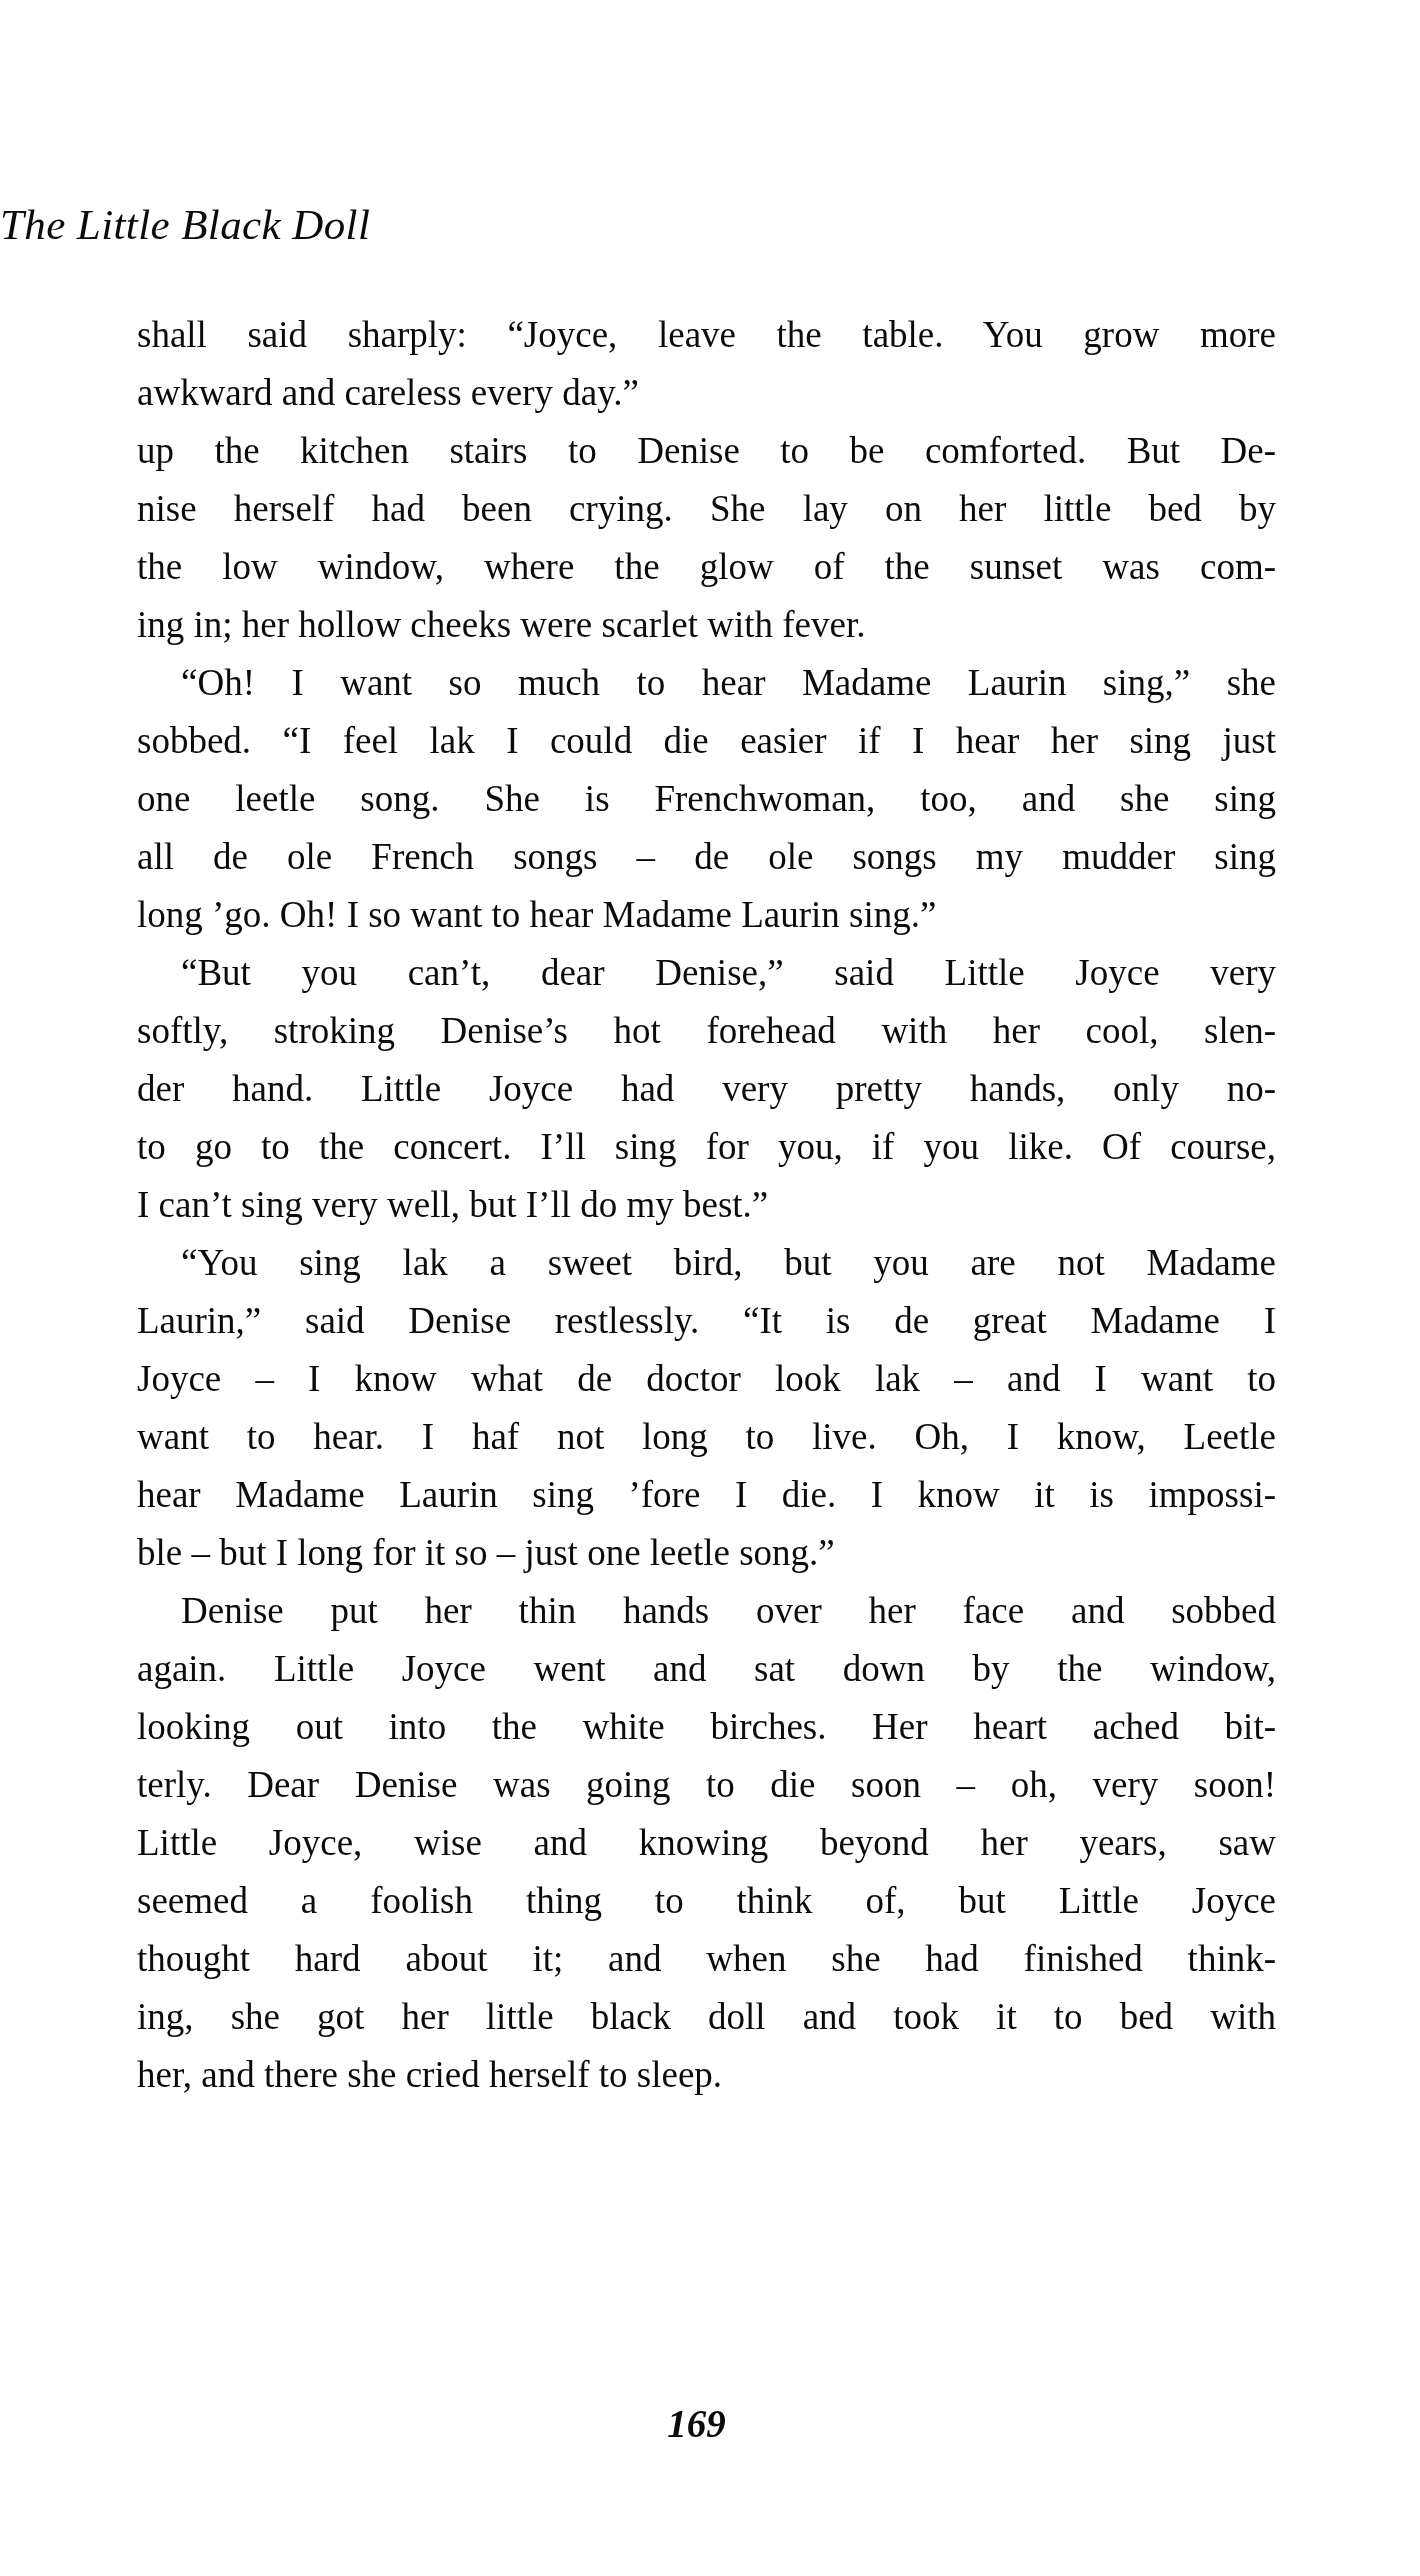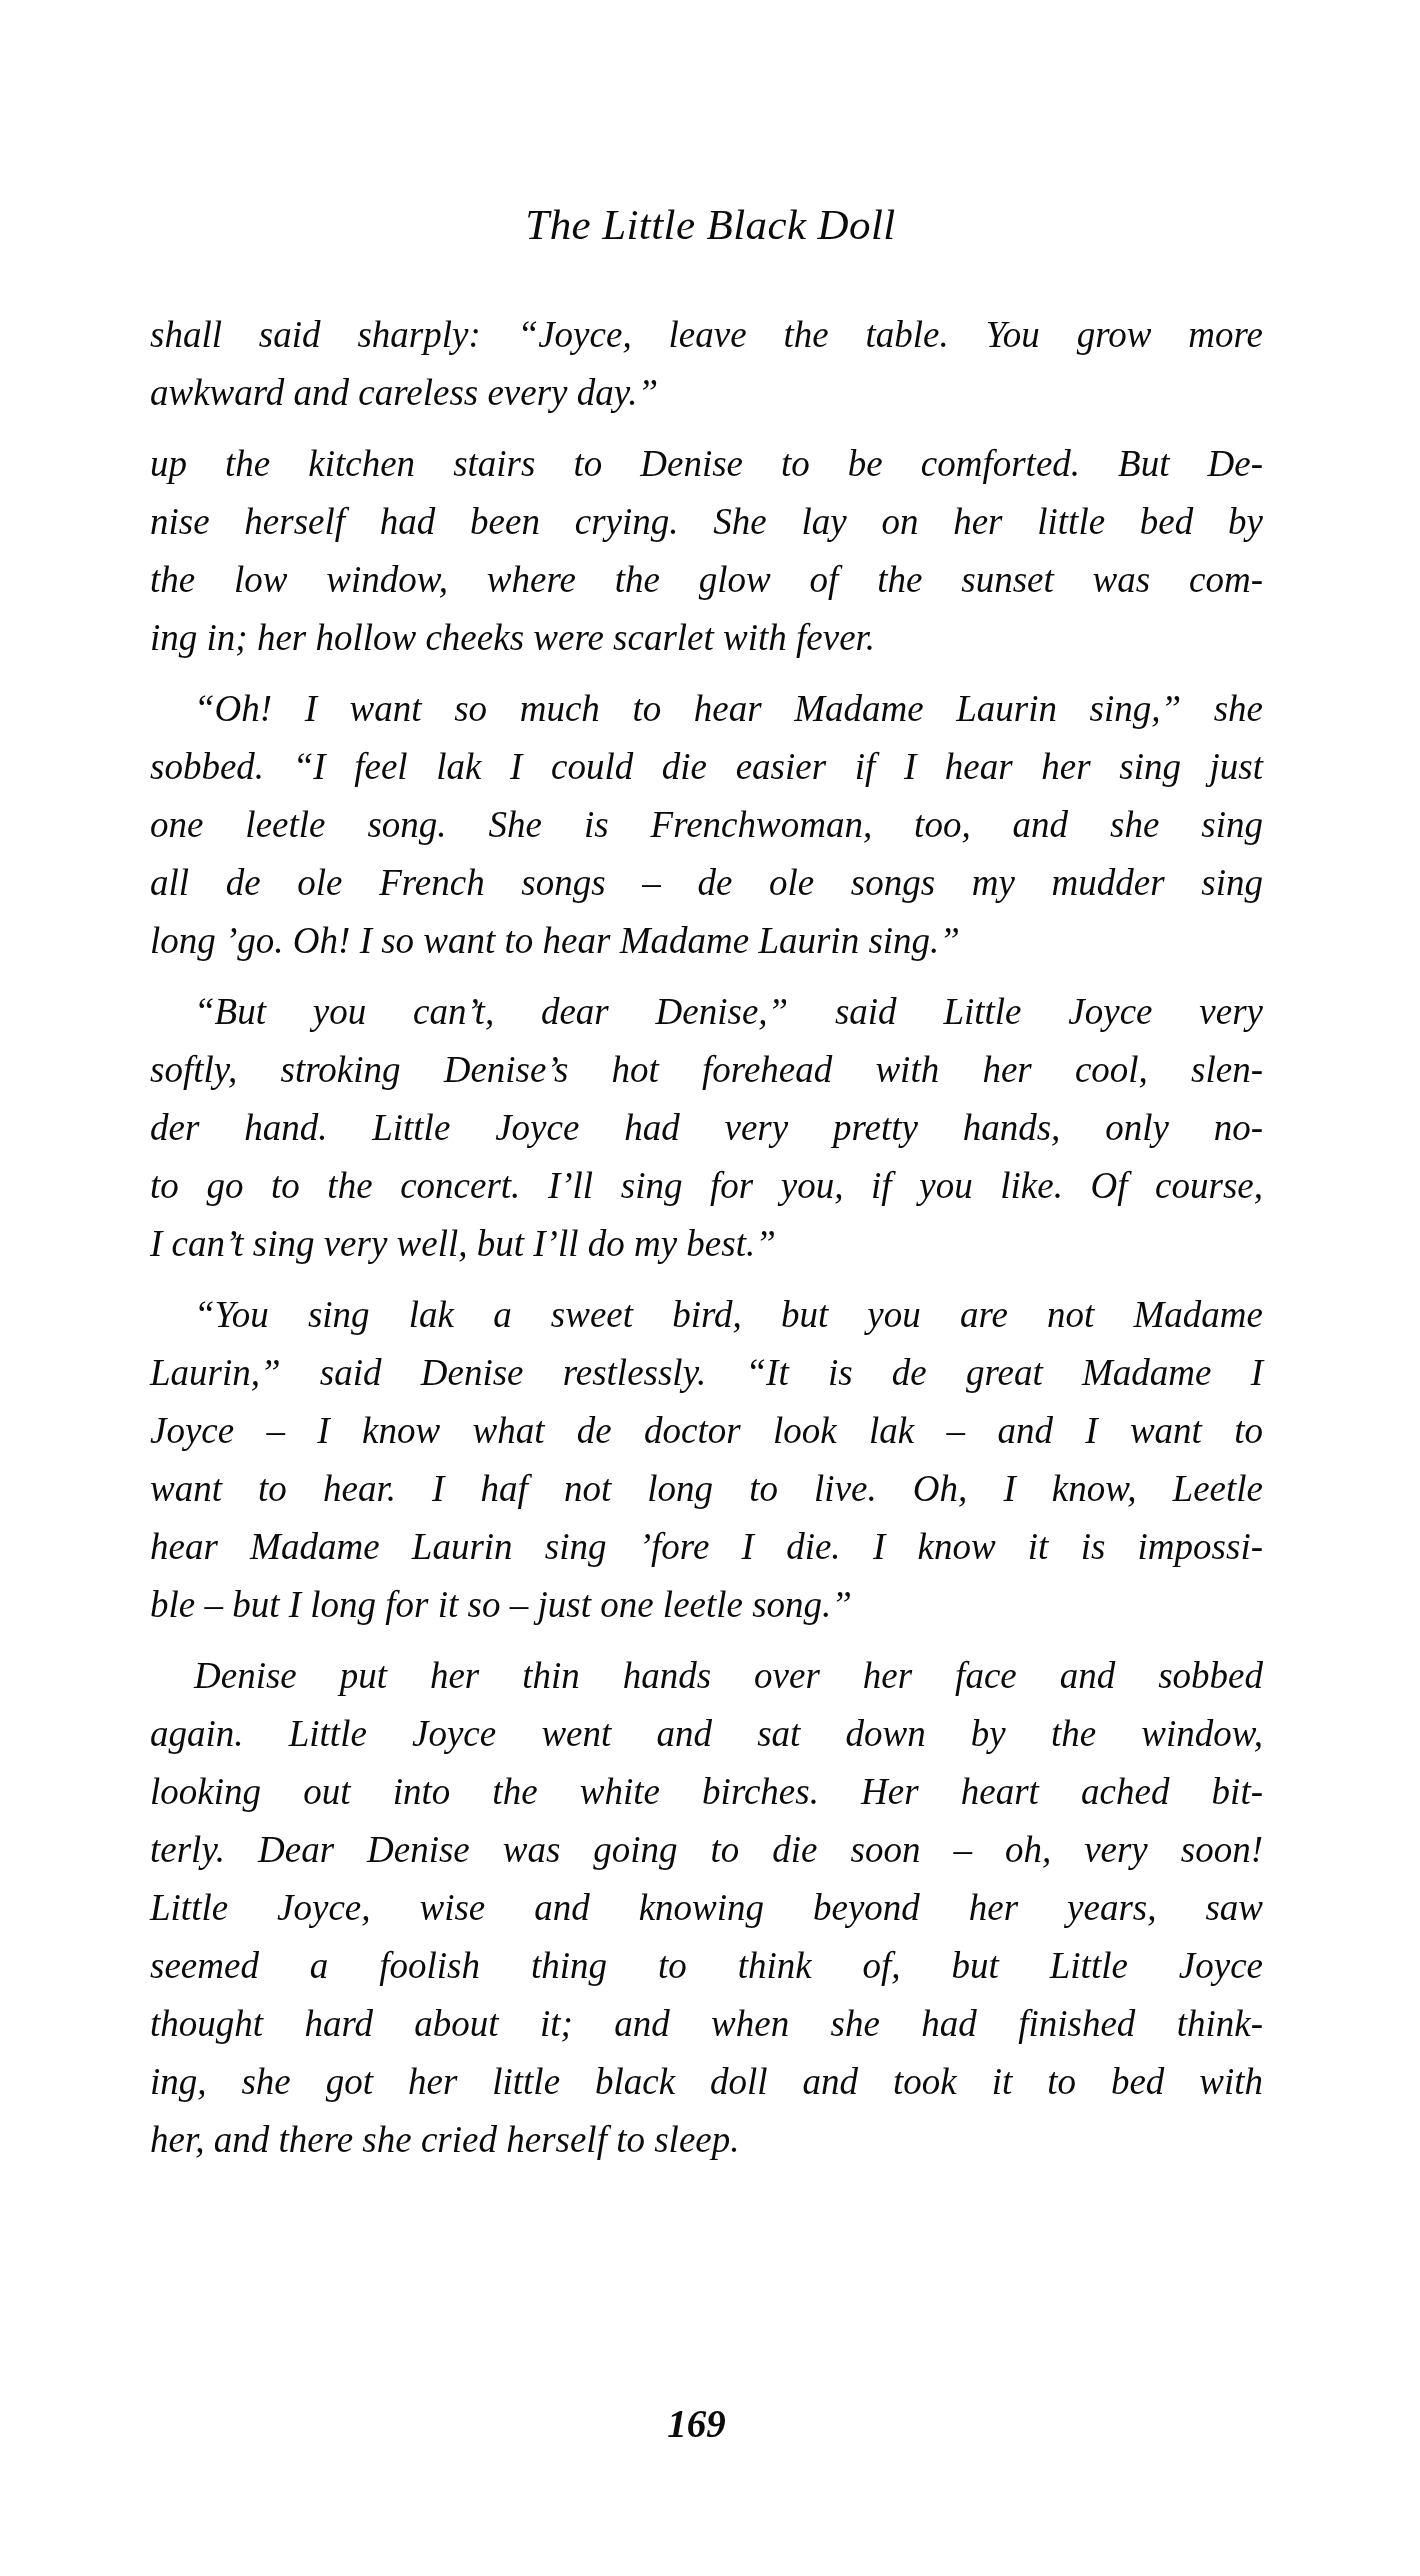--- a/index.html
+++ b/index.html
@@ -11,33 +11,32 @@
     position: relative;
     width: 1421px;
     height: 2576px;
     background: #ffffff;
     color: #0b0b0b;
     font-family: "Liberation Serif", serif;
     overflow: hidden;
   }
   .running-head {
     margin-top: 202px;
-    text-align: center;
     font-style: italic;
     font-size: 43px;
     line-height: 46px;
     letter-spacing: 0.4px;
   }
   .body-text {
     margin: 58px auto 0 137px;
     width: 1139px;
     font-size: 37px;
     line-height: 58px;
   }
-  .para { margin: 13px; padding: 0; font-style: italic; }
+  .para { margin: 0; padding: 0; }
   .line {
     text-align: justify;
     text-align-last: justify;
     white-space: nowrap;
   }
   .line.last {
     text-align-last: left;
     white-space: normal;
   }
   .line.first-indent {

